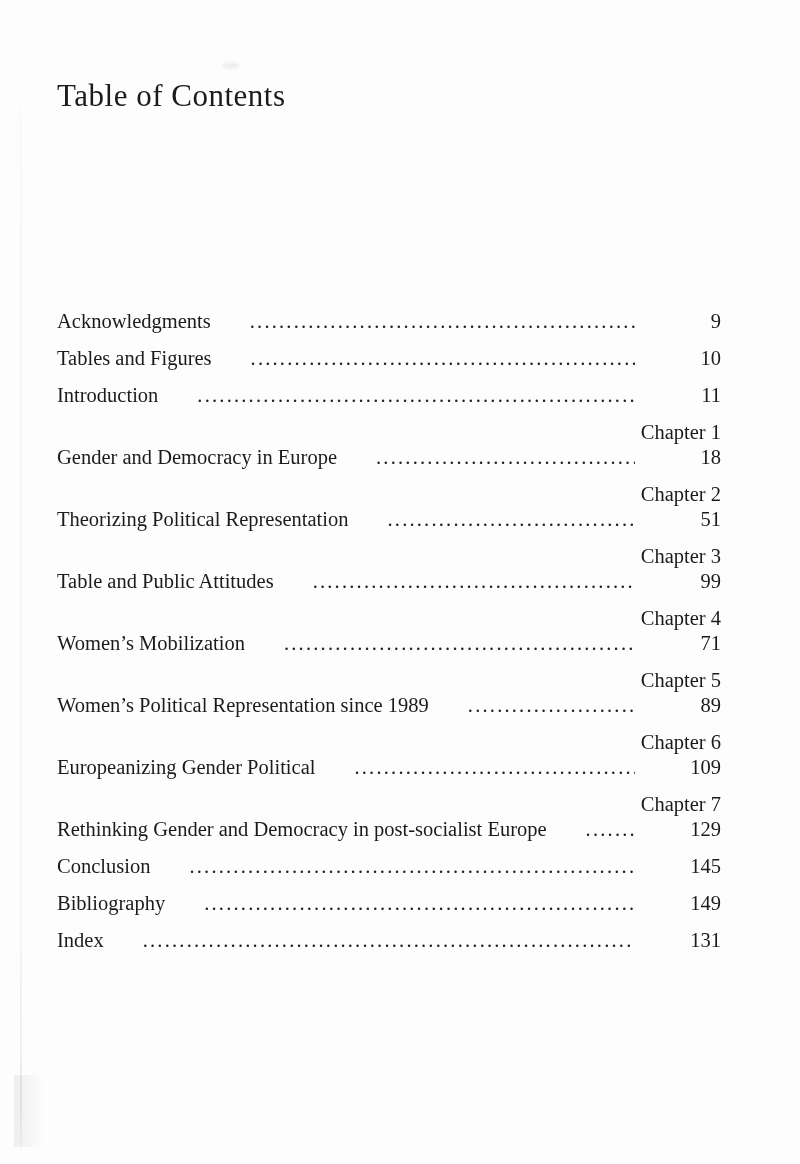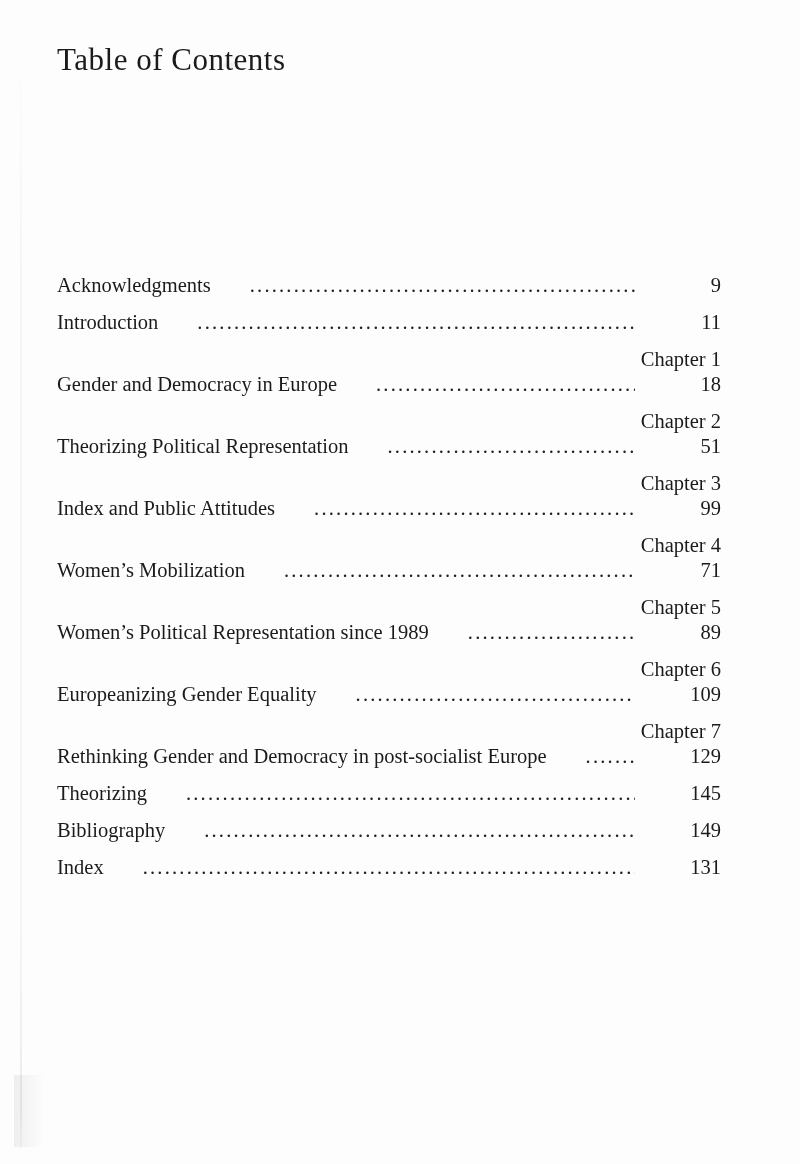--- a/index.html
+++ b/index.html
@@ -48,21 +48,21 @@
     top: 62px;
     width: 18px;
     height: 7px;
     background: rgba(0,0,0,0.05);
     border-radius: 50%;
     filter: blur(1px);
   }
 
   .content {
     position: relative;
-    padding: 44px 63px 0 57px; 
+    padding: 80px 63px 0 57px; 
     box-sizing: border-box;
     width: 784px;
   }
   .page-title {
     font-size: 31px;
     font-weight: 400;
     line-height: 1;
     margin: 0;
     letter-spacing: 0.5px;
   }
@@ -124,20 +124,28 @@
 
     <div class="entry-line">
       <span class="entry-title">Acknowledgments</span>
       <span class="leader"></span>
       <span class="page-number">9</span>
     </div>
   </div>
         <div class="toc-entry">
 
     <div class="entry-line">
+      <span class="entry-title">Tables and Figures</span>
+      <span class="leader"></span>
+      <span class="page-number">10</span>
+    </div>
+  </div>
+        <div class="toc-entry">
+
+    <div class="entry-line">
       <span class="entry-title">Introduction</span>
       <span class="leader"></span>
       <span class="page-number">11</span>
     </div>
   </div>
         <div class="toc-entry">
     <div class="chapter-label">Chapter 1</div>
     <div class="entry-line">
       <span class="entry-title">Gender and Democracy in Europe</span>
       <span class="leader"></span>
@@ -148,21 +156,21 @@
     <div class="chapter-label">Chapter 2</div>
     <div class="entry-line">
       <span class="entry-title">Theorizing Political Representation</span>
       <span class="leader"></span>
       <span class="page-number">51</span>
     </div>
   </div>
         <div class="toc-entry">
     <div class="chapter-label">Chapter 3</div>
     <div class="entry-line">
-      <span class="entry-title">Index and Public Attitudes</span>
+      <span class="entry-title">Table and Public Attitudes</span>
       <span class="leader"></span>
       <span class="page-number">99</span>
     </div>
   </div>
         <div class="toc-entry">
     <div class="chapter-label">Chapter 4</div>
     <div class="entry-line">
       <span class="entry-title">Women’s Mobilization</span>
       <span class="leader"></span>
       <span class="page-number">71</span>
@@ -172,37 +180,37 @@
     <div class="chapter-label">Chapter 5</div>
     <div class="entry-line">
       <span class="entry-title">Women’s Political Representation since 1989</span>
       <span class="leader"></span>
       <span class="page-number">89</span>
     </div>
   </div>
         <div class="toc-entry">
     <div class="chapter-label">Chapter 6</div>
     <div class="entry-line">
-      <span class="entry-title">Europeanizing Gender Equality</span>
+      <span class="entry-title">Europeanizing Gender Political</span>
       <span class="leader"></span>
       <span class="page-number">109</span>
     </div>
   </div>
         <div class="toc-entry">
     <div class="chapter-label">Chapter 7</div>
     <div class="entry-line">
       <span class="entry-title">Rethinking Gender and Democracy in post-socialist Europe</span>
       <span class="leader"></span>
       <span class="page-number">129</span>
     </div>
   </div>
         <div class="toc-entry">
 
     <div class="entry-line">
-      <span class="entry-title">Theorizing</span>
+      <span class="entry-title">Conclusion</span>
       <span class="leader"></span>
       <span class="page-number">145</span>
     </div>
   </div>
         <div class="toc-entry">
 
     <div class="entry-line">
       <span class="entry-title">Bibliography</span>
       <span class="leader"></span>
       <span class="page-number">149</span>

